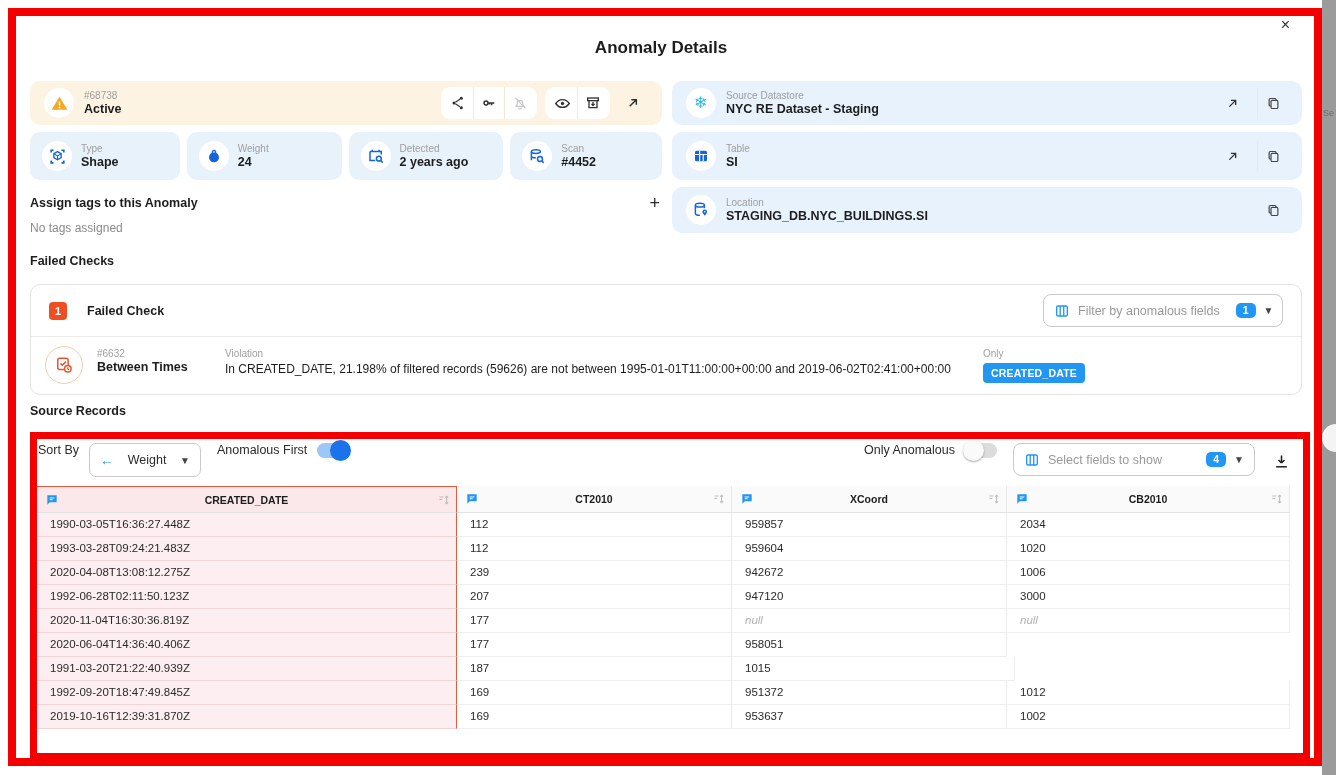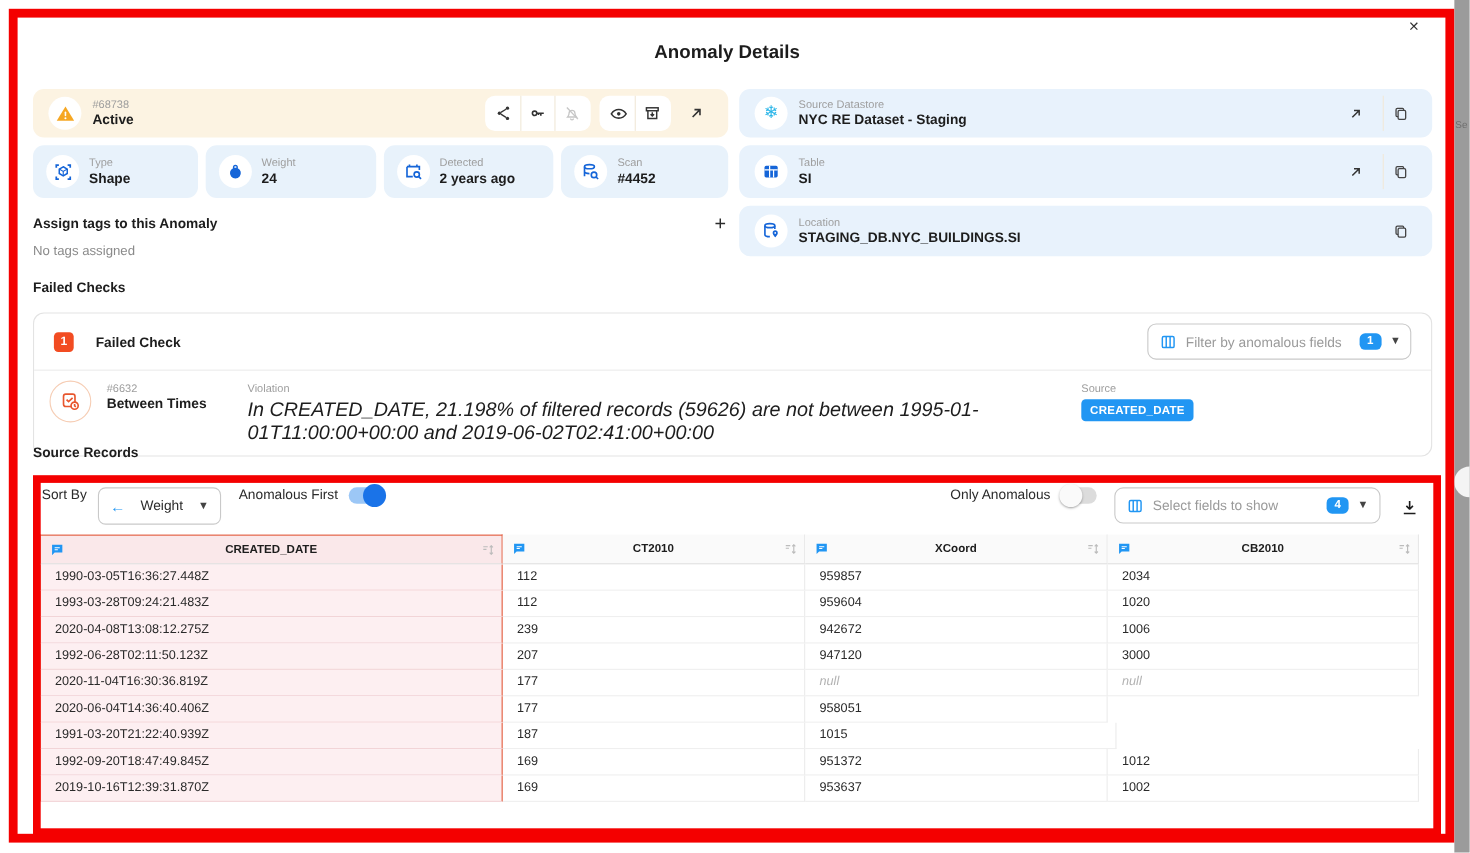--- a/index.html
+++ b/index.html
@@ -51,21 +51,21 @@
   .fc-label{font-size:12.5px;font-weight:700;margin-left:20px;color:#1d1d1d;}
   .dd{border:1px solid #c9c9c9;border-radius:8px;display:flex;align-items:center;background:#fff;cursor:pointer;box-sizing:border-box;}
   .dd-filter{margin-left:auto;width:240px;height:33px;padding:0 10px;gap:8px;}
   .dd-ph{font-size:12.5px;color:#9a9a9a;white-space:nowrap;}
   .num-badge{background:#2196f3;color:#fff;font-size:10.5px;font-weight:700;border-radius:5px;padding:2px 7px;line-height:1;}
   .caret{font-size:10px;color:#444;}
   .fc-row{display:flex;align-items:flex-start;padding:9px 18px 10px 14px;}
   .check-ic{width:36px;height:36px;border-radius:50%;border:1px solid #f6cdb4;background:#fff;display:flex;align-items:center;justify-content:center;flex:0 0 auto;}
   .fc-id-block{width:128px;margin-left:14px;padding-top:1px;}
   .fc-viol{flex:1;padding-top:1px;}
-  .viol-text{font-size:18px;color:#1d1d1d;margin-top:2px;font-style:italic;}
+  .viol-text{font-size:12px;color:#1d1d1d;margin-top:2px;}
   .fc-field{width:300px;padding-top:1px;}
   .field-badge{display:inline-block;margin-top:3px;background:#2196f3;color:#fff;font-size:10.5px;font-weight:700;padding:4px 8px;border-radius:4px;letter-spacing:.2px;}
   
   .toolbar{position:absolute;left:38px;top:443px;width:1252px;height:36px;display:flex;}
   .tb-label{font-size:12.5px;color:#2b2b2b;}
   .dd-sort{margin-left:10px;width:112px;height:34px;border-radius:7px;padding:0 10px;gap:8px;justify-content:space-between;}
   .sort-arrow{color:#2196f3;font-size:14px;font-weight:700;}
   .dd-sort-val{font-size:12.5px;color:#2b2b2b;}
   .tb-anom{margin-left:16px;font-size:12.5px;color:#2b2b2b;}
   .toggle{position:relative;width:32px;height:15px;border-radius:8px;margin-left:10px;cursor:pointer;}
@@ -334,21 +334,21 @@
         </div>
         <div class="fc-id-block">
           <div class="lbl">#6632</div>
           <div class="val">Between Times</div>
         </div>
         <div class="fc-viol">
           <div class="lbl">Violation</div>
           <div class="viol-text">In CREATED_DATE, 21.198% of filtered records (59626) are not between 1995-01-01T11:00:00+00:00 and 2019-06-02T02:41:00+00:00</div>
         </div>
         <div class="fc-field">
-          <div class="lbl">Source</div>
+          <div class="lbl">Only</div>
           <div class="field-badge">CREATED_DATE</div>
         </div>
       </div>
     </div>
 
     <div class="section-h" style="top:404px;">Source Records</div>
 
     <div class="toolbar">
       <div class="tb-label">Sort By</div>
       <div class="dd dd-sort">

